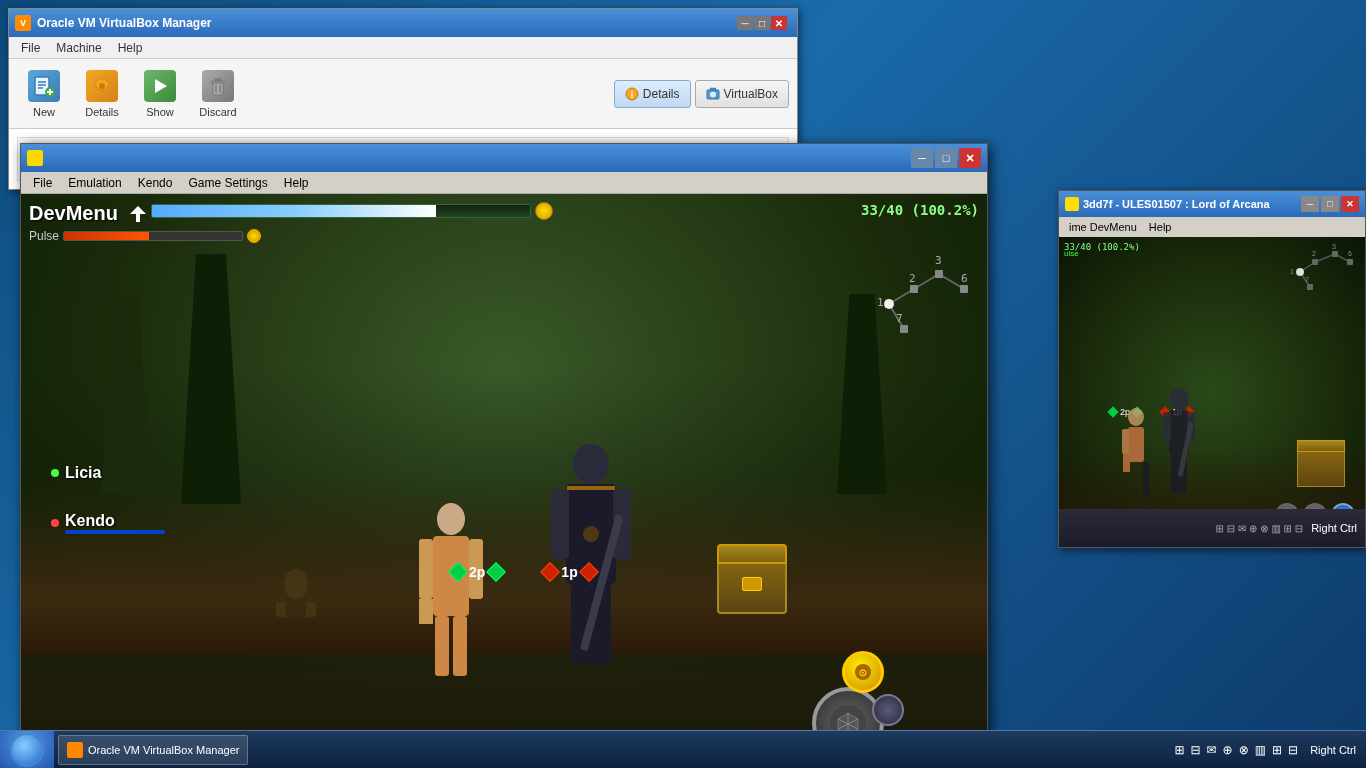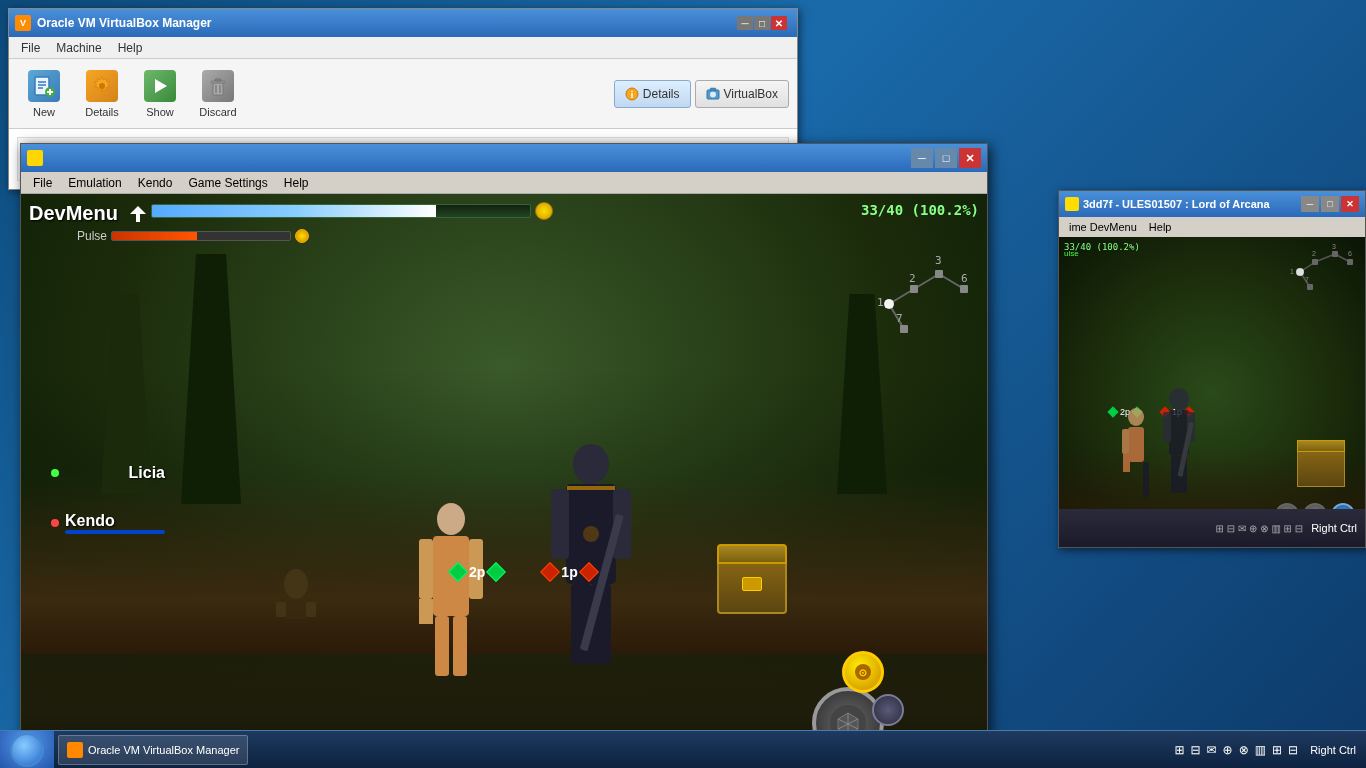--- a/index.html
+++ b/index.html
@@ -270,21 +270,20 @@
       color: white;
       font-size: 22px;
       font-weight: bold;
     }
 
     .energy-bar-wrap {
       margin-top: 4px;
       display: flex;
       align-items: center;
       gap: 4px;
-      margin-left: 48px;
     }
 
     .bar-bg {
       width: 180px;
       height: 10px;
       background: #333;
       border: 1px solid #555;
       border-radius: 2px;
       overflow: hidden;
     }
@@ -335,21 +334,20 @@
       position: absolute;
       top: 270px;
       left: 30px;
     }
 
     .party-member {
       display: flex;
       align-items: center;
       gap: 6px;
       margin-bottom: 30px;
-      justify-content: space-between;
     }
 
     .party-gem {
       width: 8px;
       height: 8px;
       background: #44ff44;
       border-radius: 50%;
     }
 
     .party-name {

